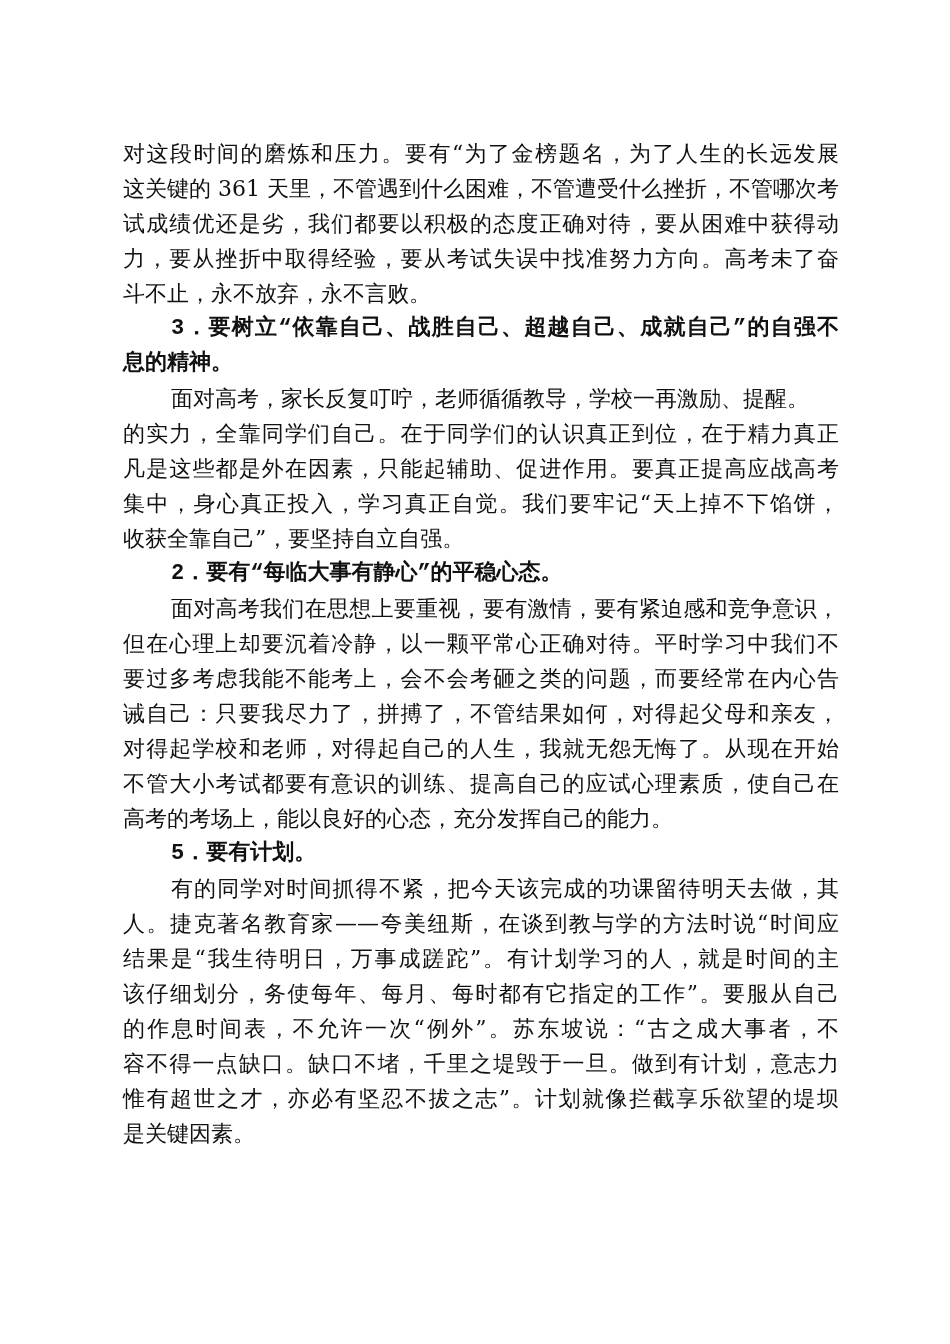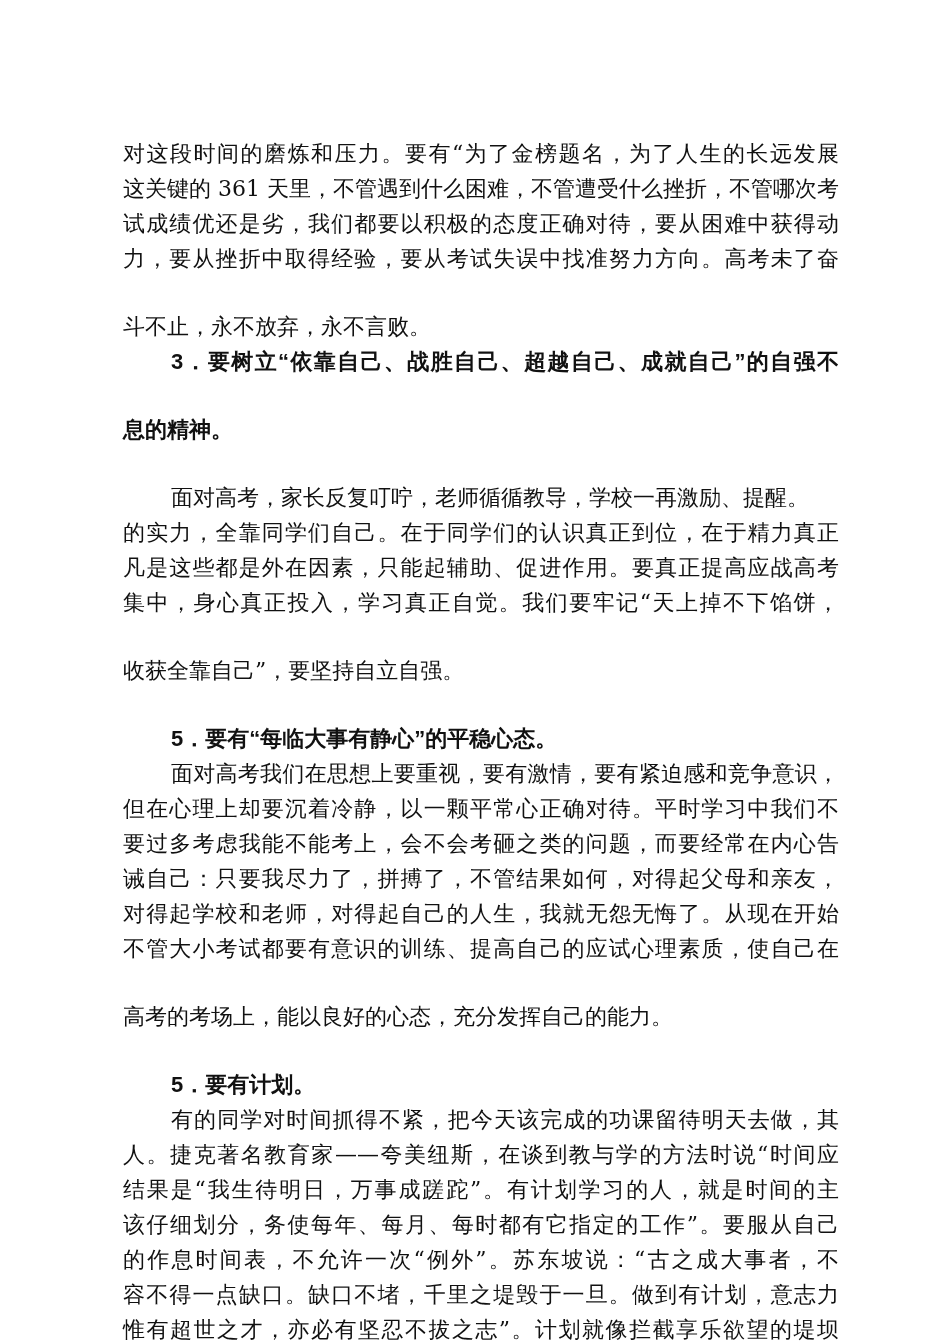--- a/index.html
+++ b/index.html
@@ -5,23 +5,23 @@
   html, body { margin: 0; padding: 0; background: #ffffff; }
   body { width: 950px; height: 1344px; position: relative; overflow: hidden; }
   .page {
     position: absolute; left: 123px; top: 136px; width: 716px;
     font-family: "DejaVu Serif", "Liberation Serif", serif;
     color: #111111;
     font-size: 22px;
     line-height: 35px;
   }
   .line { display: block; white-space: nowrap; height: 35px; text-align-last: justify; text-align: justify; }
-  .line.last { text-align-last: left; margin-top: 33px; }
+  .line.last { text-align-last: left; }
   .indent { padding-left: 48px; }
-  .heading { font-family: Liberation Sans, sans-serif; font-weight: bold; }
+  .heading { font-family: Liberation Mono, monospace; font-weight: bold; }
 </style>
 </head>
 <body>
 
 <div class="page">
 
   <div>
     <span class="line">对这段时间的磨炼和压力。要有“为了金榜题名，为了人生的长远发展</span>
     <span class="line">这关键的 361 天里，不管遇到什么困难，不管遭受什么挫折，不管哪次考</span>
     <span class="line">试成绩优还是劣，我们都要以积极的态度正确对待，要从困难中获得动</span>
@@ -36,21 +36,21 @@
 
   <div>
     <span class="line indent last">面对高考，家长反复叮咛，老师循循教导，学校一再激励、提醒。</span>
     <span class="line">的实力，全靠同学们自己。在于同学们的认识真正到位，在于精力真正</span>
     <span class="line">凡是这些都是外在因素，只能起辅助、促进作用。要真正提高应战高考</span>
     <span class="line">集中，身心真正投入，学习真正自觉。我们要牢记“天上掉不下馅饼，</span>
     <span class="line last">收获全靠自己”，要坚持自立自强。</span>
   </div>
 
   <div class="heading">
-    <span class="line indent last">5．要有“每临大事有静心”的平稳心态。</span>
+    <span class="line indent last">2．要有“每临大事有静心”的平稳心态。</span>
   </div>
 
   <div>
     <span class="line indent">面对高考我们在思想上要重视，要有激情，要有紧迫感和竞争意识，</span>
     <span class="line">但在心理上却要沉着冷静，以一颗平常心正确对待。平时学习中我们不</span>
     <span class="line">要过多考虑我能不能考上，会不会考砸之类的问题，而要经常在内心告</span>
     <span class="line">诫自己：只要我尽力了，拼搏了，不管结果如何，对得起父母和亲友，</span>
     <span class="line">对得起学校和老师，对得起自己的人生，我就无怨无悔了。从现在开始</span>
     <span class="line">不管大小考试都要有意识的训练、提高自己的应试心理素质，使自己在</span>
     <span class="line last">高考的考场上，能以良好的心态，充分发挥自己的能力。</span>

